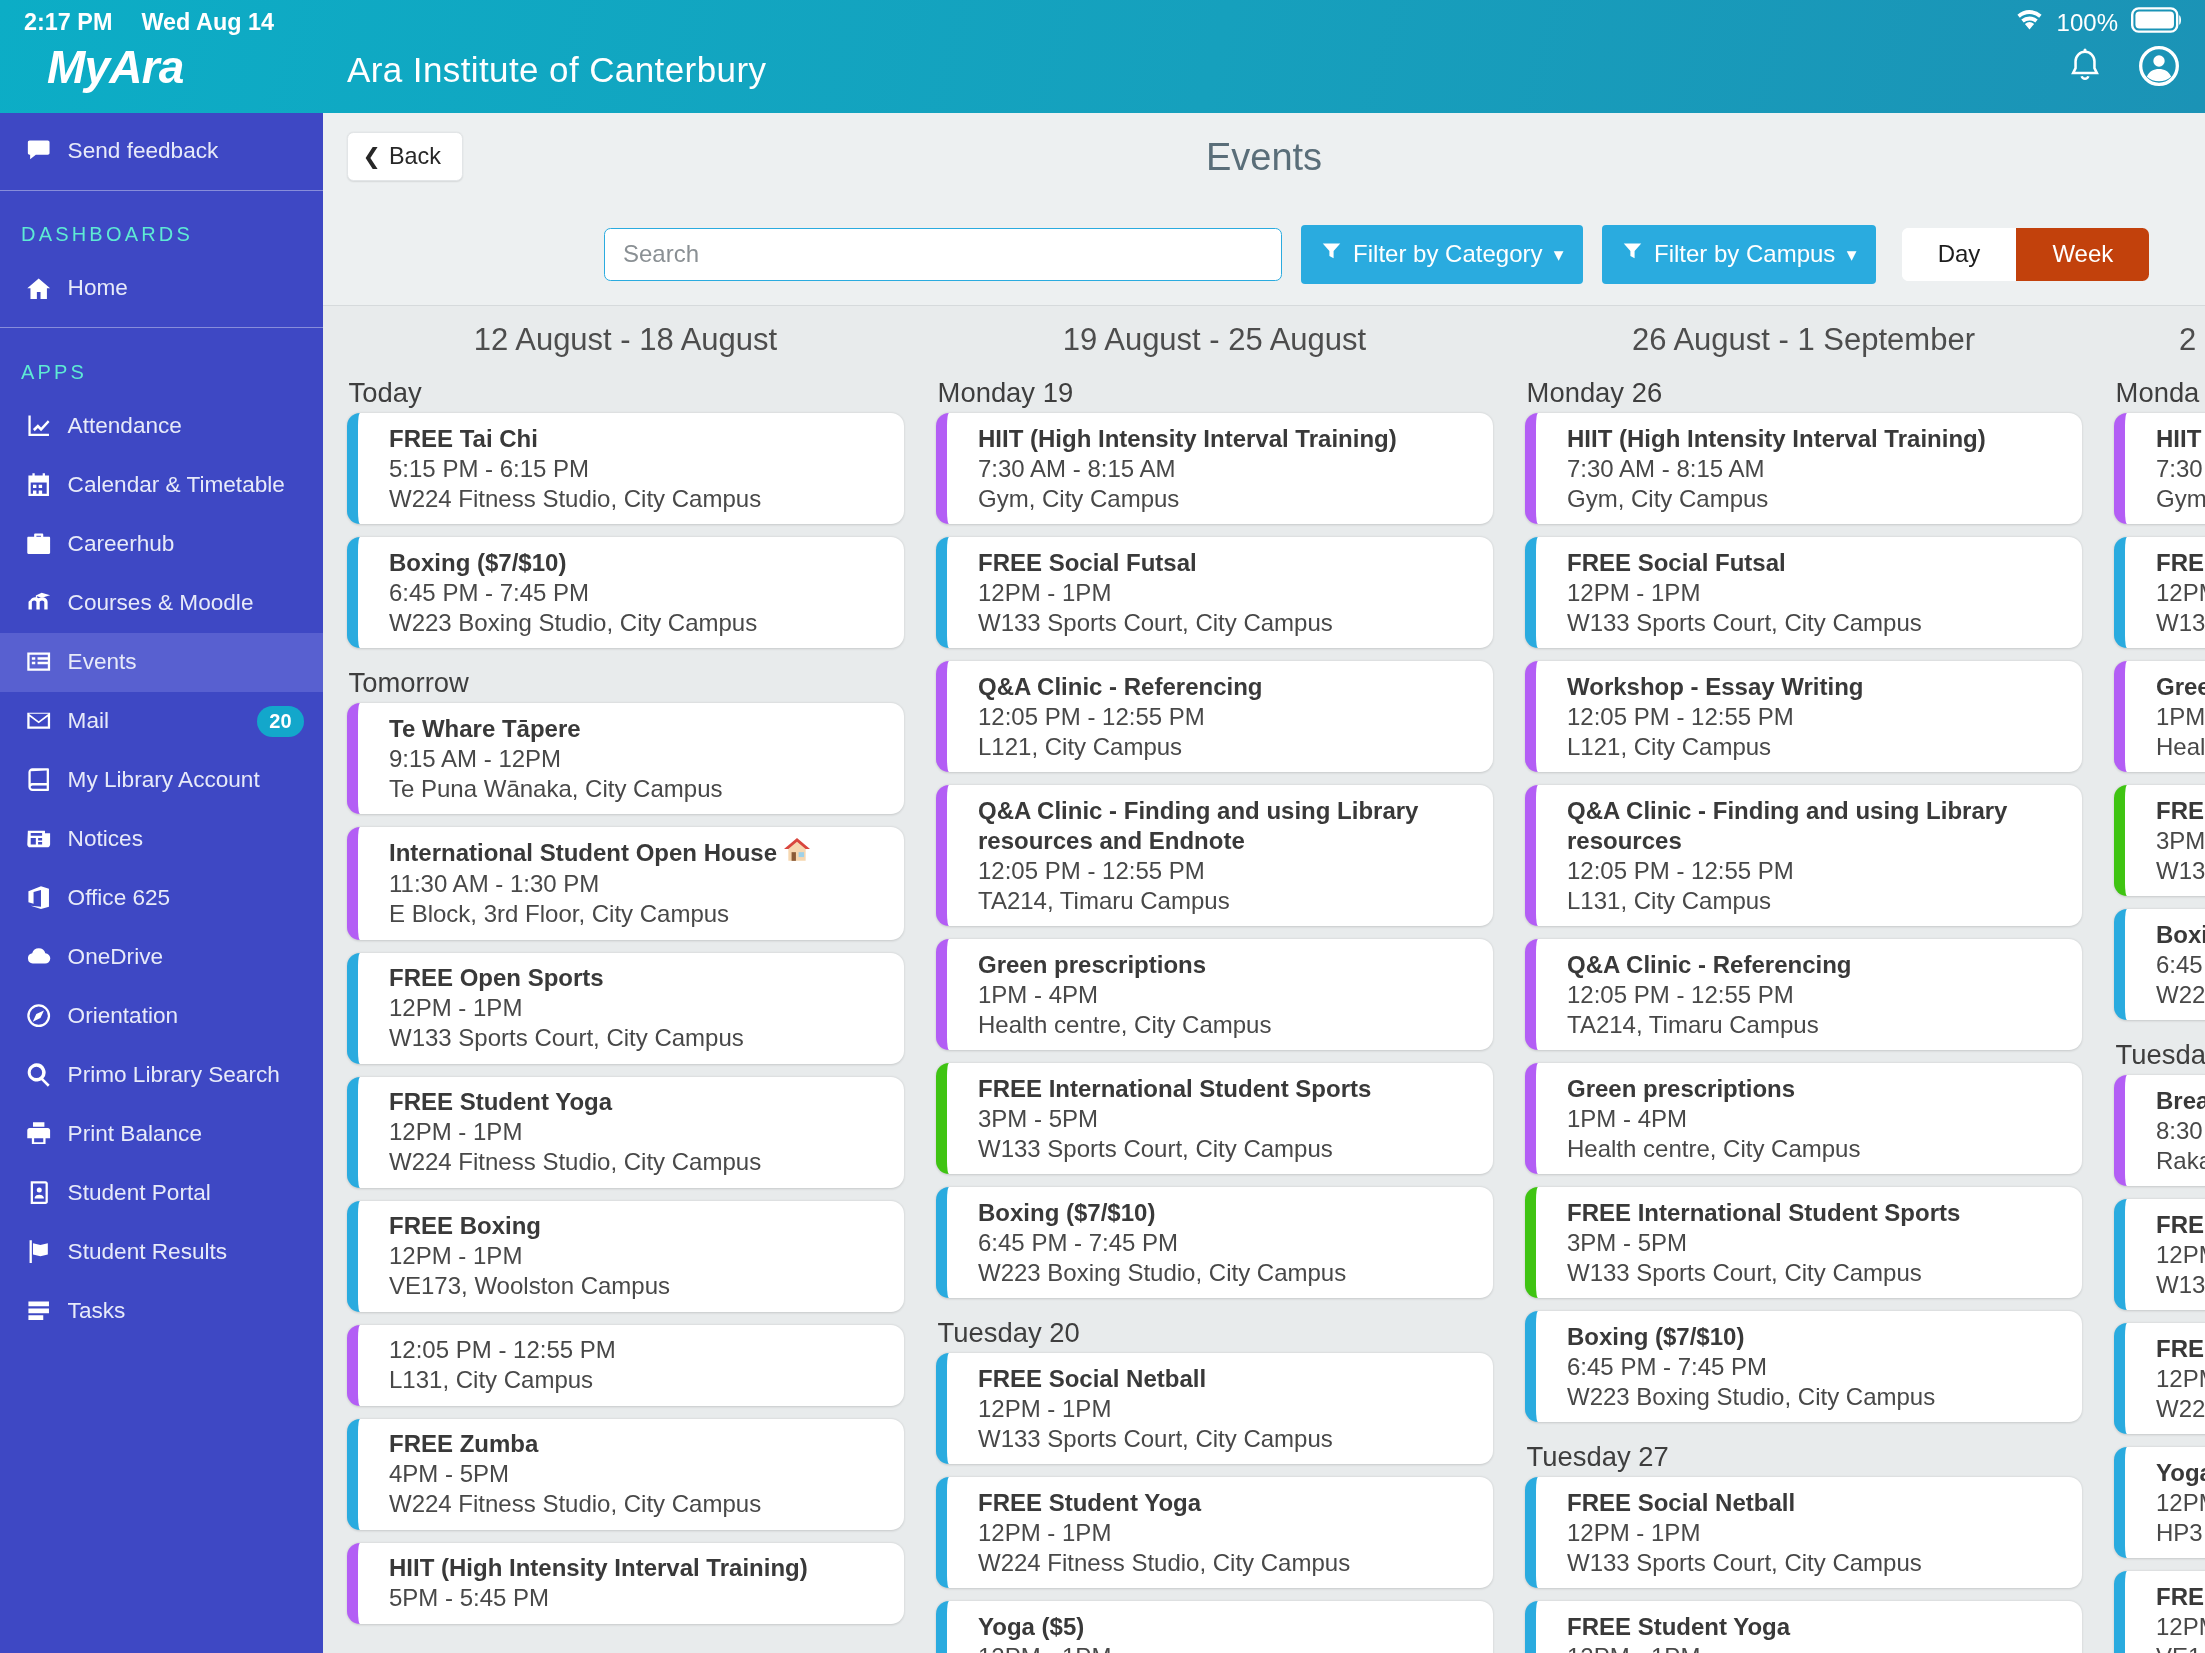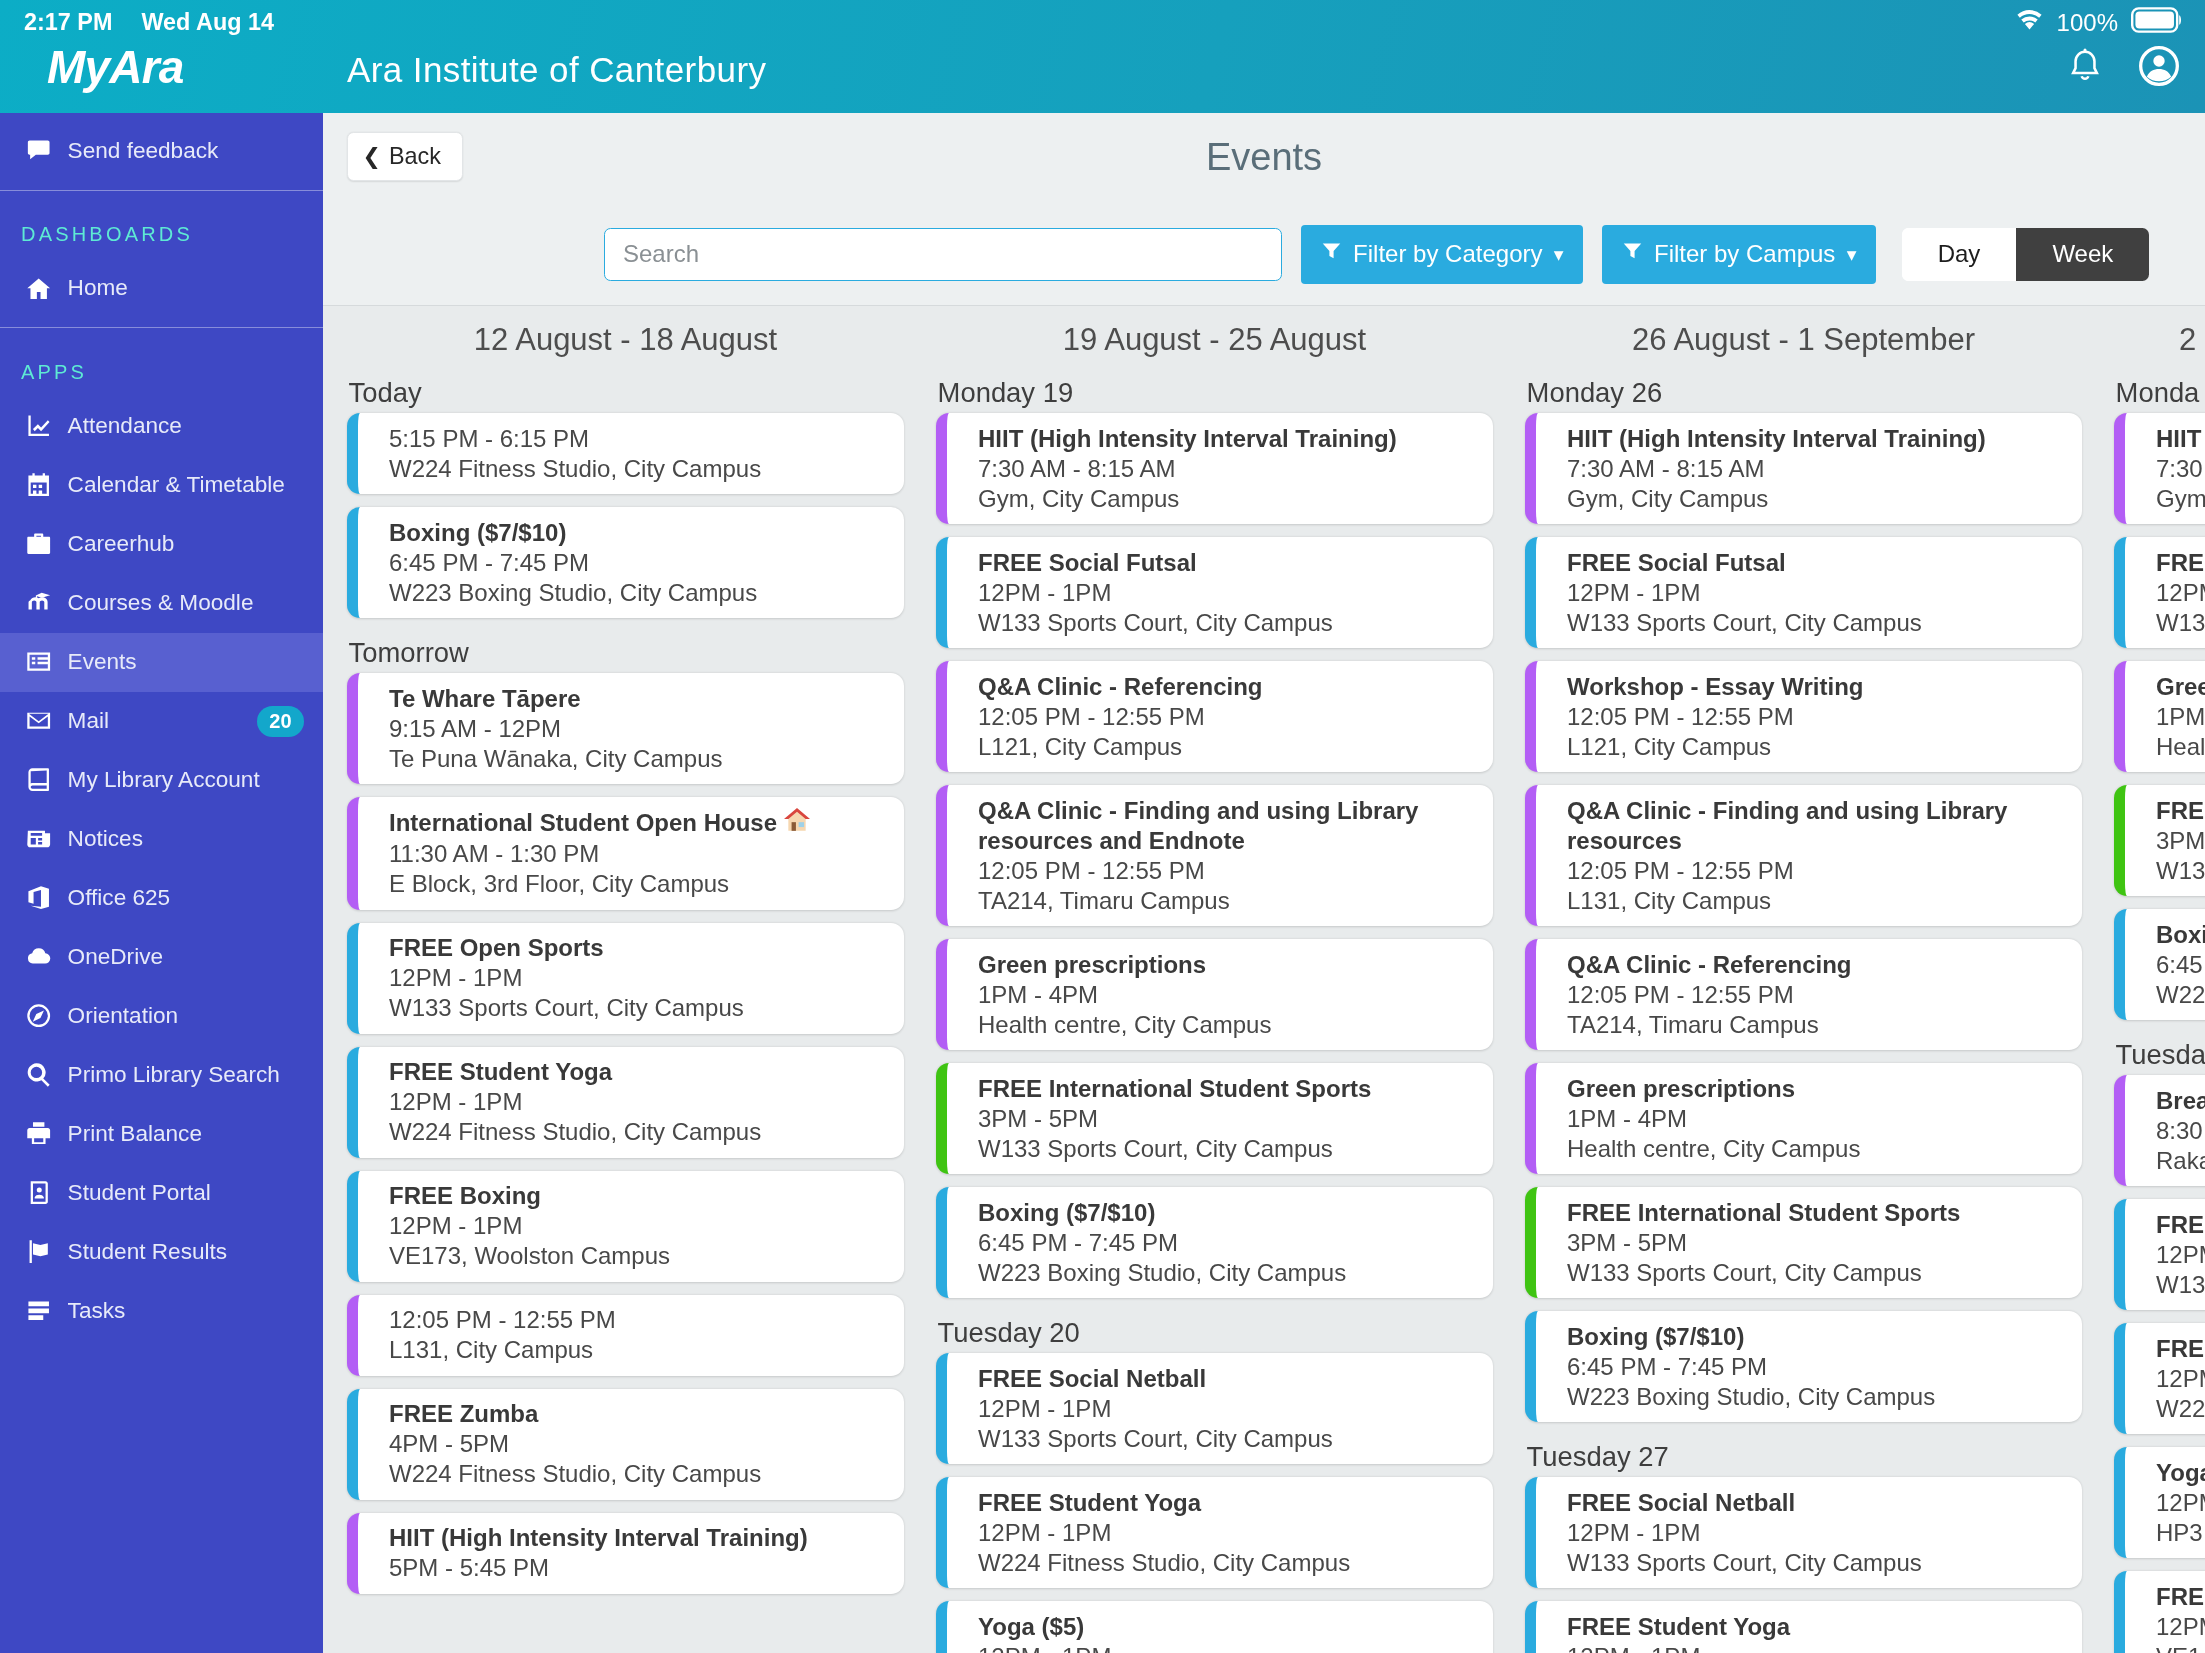--- a/index.html
+++ b/index.html
@@ -36,21 +36,21 @@
   .back-chev { font-size:22px; font-weight:700; }
   .page-title { text-align:center; font-size:38px; font-weight:300; color:#5a6e79; padding-top:22.6px; }
   .toolbar2 { height:103px; background:#edf0f1; border-bottom:0.8px solid #d6dadc; display:flex; align-items:center; padding-left:281px; gap:19.4px; }
   .search { width:678px; height:53px; border:1.6px solid #2aabdf; border-radius:6.5px; background:#fff; font-size:24px; padding:0 18px; color:#333; outline:none; font-family:inherit; }
   .search::placeholder { color:#8a9094; }
   .btn-filter { height:59px; background:#2aabdf; color:#fff; border:none; border-radius:4px; font-size:24px; padding:0 19.4px; display:flex; align-items:center; gap:11.3px; cursor:pointer; font-family:inherit; }
   .caret { font-size:19.4px; }
   .seg { display:flex; height:53px; border-radius:6.5px; overflow:hidden; margin-left:6.5px; background:#fff; }
   .seg-btn { padding:0 36px; font-size:24px; display:flex; align-items:center; cursor:pointer; }
   .seg-day { background:#fff; color:#1d1d1d; }
-  .seg-week { background:#404040; color:#fff; }
+  .seg-week { background:#c2410c; color:#fff; }
 
   
   .board { flex:1; overflow:hidden; display:flex; gap:32px; padding:13px 0 0 24px; background:#e8ebec; }
   .col { width:557px; flex-shrink:0; }
   .week-label { text-align:center; font-size:31px; font-weight:300; color:#4d4d4d; margin:3.2px 0 16px; white-space:nowrap; }
   .col.clipped .week-label { text-align:left; padding-left:65px; }
   .day-label { font-size:27.4px; line-height:27.4px; color:#3e3e3e; margin:4.8px 0 6.5px 1.6px; }
   .group:not(:first-child) .day-label { margin-top:21px; }
   .card { background:#fff; border-radius:13px; border-left:11.3px solid #2aabdf; padding:10.5px 18px 10.5px 31px; margin-bottom:13px; box-shadow:0 0.8px 2.4px rgba(0,0,0,.15); cursor:pointer; }
   .card .t { font-size:24px; font-weight:700; color:#393939; line-height:30px; }
@@ -285,20 +285,21 @@
         <div class="seg-btn seg-week">Week</div>
       </div>
     </div>
 
     <div class="board" id="board">
         <div class="col">
           <div class="week-label">12 August - 18 August</div>
           <div class="group">
             <div class="day-label">Today</div>
             <div class="card" style="border-left-color: rgb(42, 171, 223);">
+              <div class="t">FREE Tai Chi</div>
               <div class="l">5:15 PM - 6:15 PM</div>
               <div class="l">W224 Fitness Studio, City Campus</div>
             </div>
             <div class="card" style="border-left-color: rgb(42, 171, 223);">
               <div class="t">Boxing ($7/$10)</div>
               <div class="l">6:45 PM - 7:45 PM</div>
               <div class="l">W223 Boxing Studio, City Campus</div>
             </div>
           </div>
           <div class="group">

